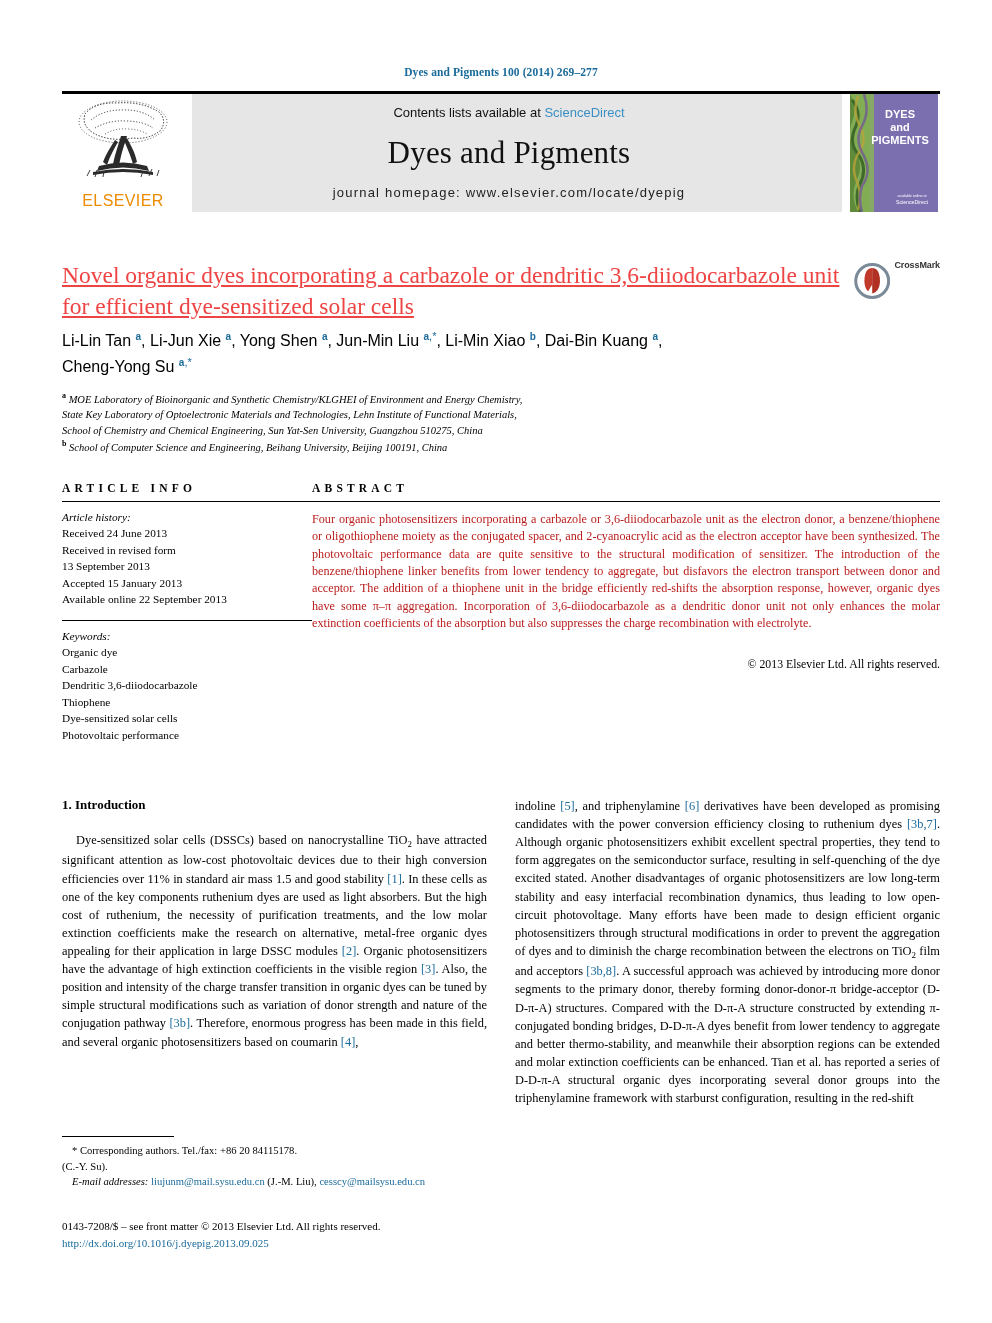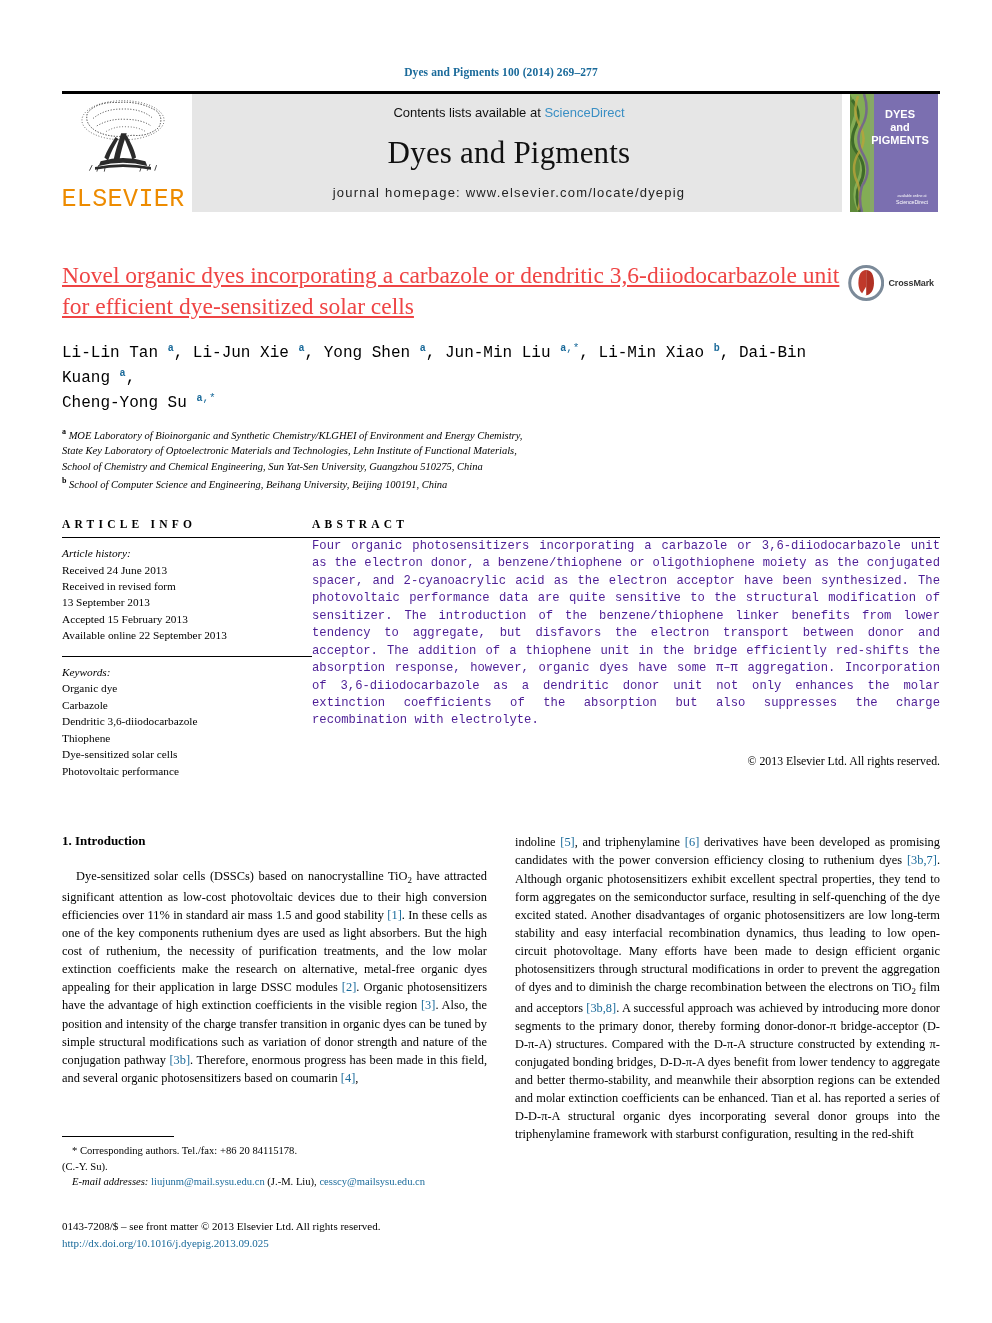--- a/index.html
+++ b/index.html
@@ -56,22 +56,22 @@
     flex: 0 0 122px;
     display: flex;
     flex-direction: column;
     align-items: center;
     justify-content: flex-start;
     padding-top: 2px;
     box-sizing: border-box;
   }
   .tree-logo { width: 104px; height: 90px; display:block; }
   .elsevier-word {
-    font-family: Liberation Mono, monospace;
-    font-size: 25px;
+    font-family: Liberation Sans, sans-serif;
+    font-size: 16px;
     letter-spacing: 0.4px;
     color: #ED8B00;
     font-weight: 400;
     margin-top: 7px;
     line-height: 1;
   }
   .center-band {
     flex: 1 1 auto;
     background: #e6e6e6;
     display: flex;
@@ -123,38 +123,37 @@
     font-family: "Liberation Serif", serif;
     font-size: 23.5px;
     line-height: 1.32;
     font-weight: 400;
     color: #ef4444;
     width: 790px;
     text-decoration: underline;
   }
   .crossmark {
     position: absolute;
-    right: 6px;
+    right: 0px;
     top: 0px;
     width: 86px;
     height: 46px;
     display: flex;
-    align-items: center;
     gap: 4px;
   }
   .crossmark-text {
     font-family: "Liberation Sans", sans-serif;
     font-size: 9px;
     font-weight: bold;
     color: #333;
     letter-spacing: -0.1px;
   }
   .authors {
-    margin-top: 18px;
-    font-family: Liberation Mono, monospace;
+    margin-top: 6px;
+    font-family: Liberation Sans, sans-serif;
     font-size: 16px;
     line-height: 1.5;
     width: 790px;
   }
   .aff-mark {
     color: #1a6a9a;
     font-size: 10px;
     font-weight: bold;
     vertical-align: super;
   }
@@ -202,25 +201,26 @@
   .hist-block .lab { font-style: italic; }
   .kw-rule { border-top: 1.6px solid #000; margin-top: 12px; }
   .kw-block {
     margin-top: 7px;
     font-family: "Liberation Serif", serif;
     font-size: 11.3px;
     line-height: 1.46;
   }
   .kw-block .lab { font-style: italic; }
   .abstract-body {
-    font-family: Liberation Mono, monospace;
+    margin-top: 9px;
+    font-family: Liberation Serif, serif;
     font-size: 12.2px;
     line-height: 1.43;
     text-align: justify;
-    color: #4c1d95;
+    color: #b91c1c;
   }
   .copyright {
     margin-top: 24px;
     text-align: right;
     font-family: "Liberation Serif", serif;
     font-size: 11.8px;
     font-weight: 500;
   }
 
   
@@ -380,21 +380,21 @@
     <div class="info-abstract">
 
       <div class="col-info">
         <div class="sec-head">ARTICLE INFO</div>
         <div class="thin-rule"></div>
         <div class="hist-block">
           <div class="lab">Article history:</div>
           <div>Received 24 June 2013</div>
           <div>Received in revised form</div>
           <div>13 September 2013</div>
-          <div>Accepted 15 February 2013</div>
+          <div>Accepted 15 January 2013</div>
           <div>Available online 22 September 2013</div>
         </div>
         <div class="kw-rule"></div>
         <div class="kw-block">
           <div class="lab">Keywords:</div>
           <div>Organic dye</div>
           <div>Carbazole</div>
           <div>Dendritic 3,6-diiodocarbazole</div>
           <div>Thiophene</div>
           <div>Dye-sensitized solar cells</div>

